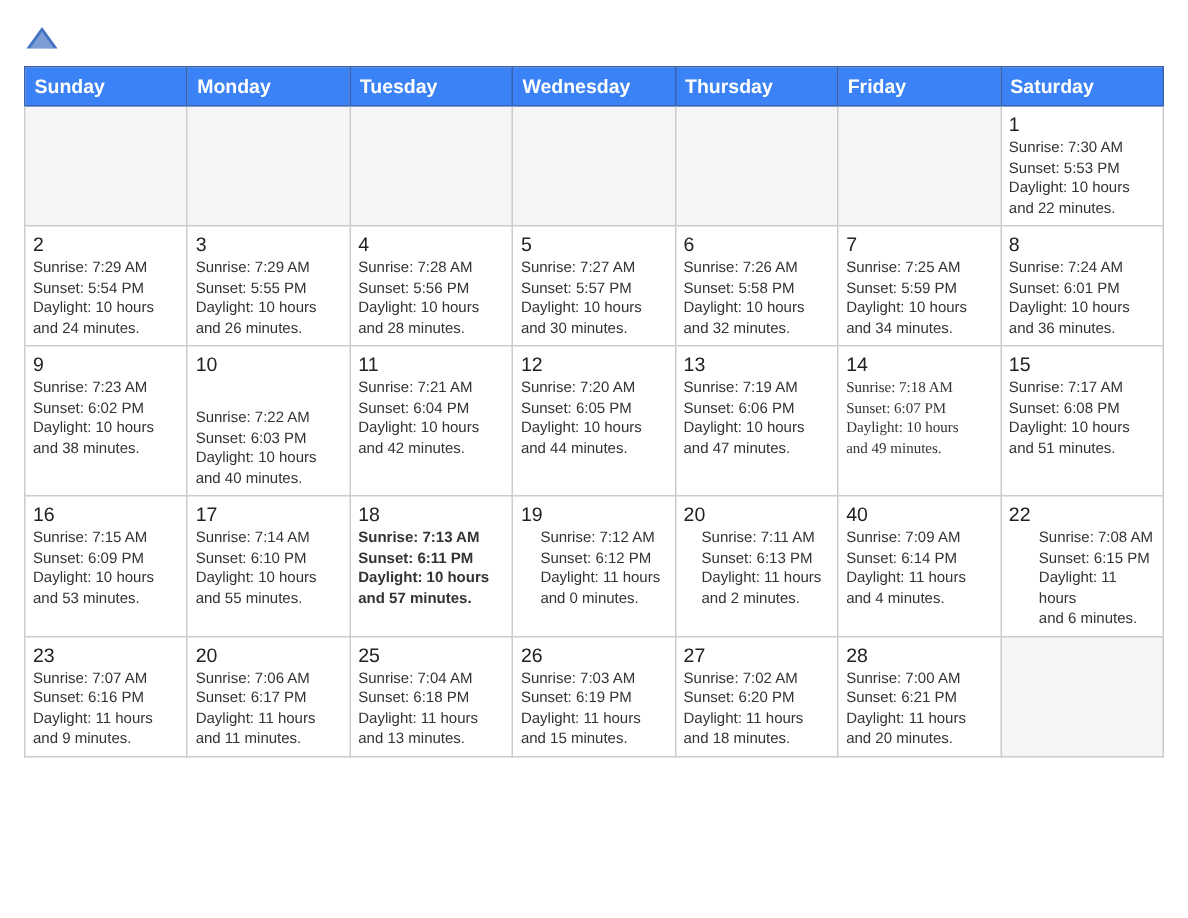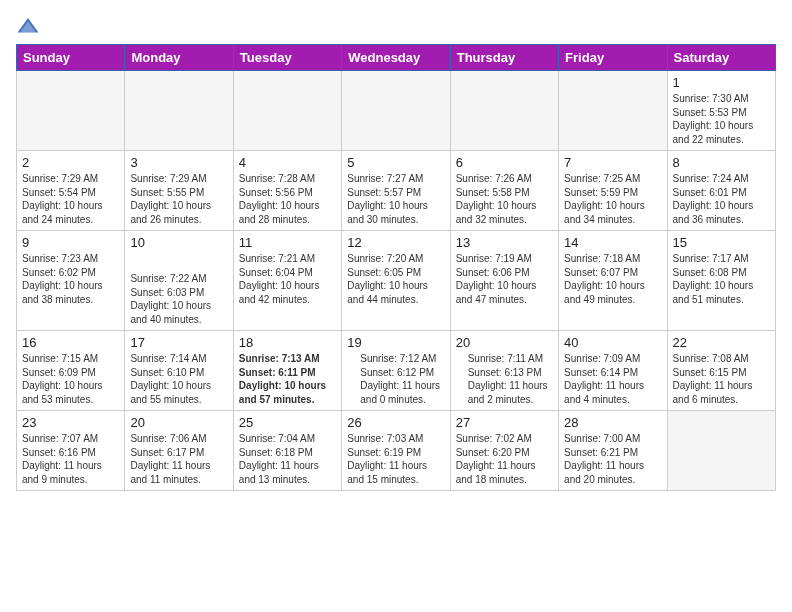--- a/index.html
+++ b/index.html
@@ -51,21 +51,21 @@
     .subtitle {
       font-size: 14px;
       color: #444;
     }
     .calendar {
       width: 100%;
       border-collapse: collapse;
       border: 1px solid #ccc;
     }
     .calendar th {
-      background: #a21caf;
+      background: #3b82f6;
       color: #fff;
       text-align: left;
       padding: 5px 6px;
       font-size: 13px;
       font-weight: bold;
       border: 1px solid #3a62b0;
     }
     .calendar td {
       vertical-align: top;
       padding: 4px 5px;
@@ -222,21 +222,21 @@
         </td>
         <td>
           <span class="day-num">13</span>
           <div class="day-info" style="white-space: pre-line;">Sunrise: 7:19 AM
 Sunset: 6:06 PM
 Daylight: 10 hours
 and 47 minutes.</div>
         </td>
         <td>
           <span class="day-num">14</span>
-          <div class="day-info" style="white-space: pre-line;">Sunrise: 7:18 AM
+          <div class="day-info" style="white-space: pre-line; font-family: Liberation Serif, serif;">Sunrise: 7:18 AM
 Sunset: 6:07 PM
 Daylight: 10 hours
 and 49 minutes.</div>
         </td>
         <td>
           <span class="day-num">15</span>
           <div class="day-info" style="white-space: pre-line;">Sunrise: 7:17 AM
 Sunset: 6:08 PM
 Daylight: 10 hours
 and 51 minutes.</div>
@@ -280,21 +280,21 @@
         </td>
         <td>
           <span class="day-num">40</span>
           <div class="day-info" style="white-space: pre-line;">Sunrise: 7:09 AM
 Sunset: 6:14 PM
 Daylight: 11 hours
 and 4 minutes.</div>
         </td>
         <td>
           <span class="day-num">22</span>
-          <div class="day-info" style="white-space: pre-line;">Sunrise: 7:08 AM
+          <div class="day-info" style="white-space: pre-line; margin-left: 20px;">Sunrise: 7:08 AM
 Sunset: 6:15 PM
 Daylight: 11 hours
 and 6 minutes.</div>
         </td>
       </tr>
       <tr>
         <td>
           <span class="day-num">23</span>
           <div class="day-info" style="white-space: pre-line;">Sunrise: 7:07 AM
 Sunset: 6:16 PM

